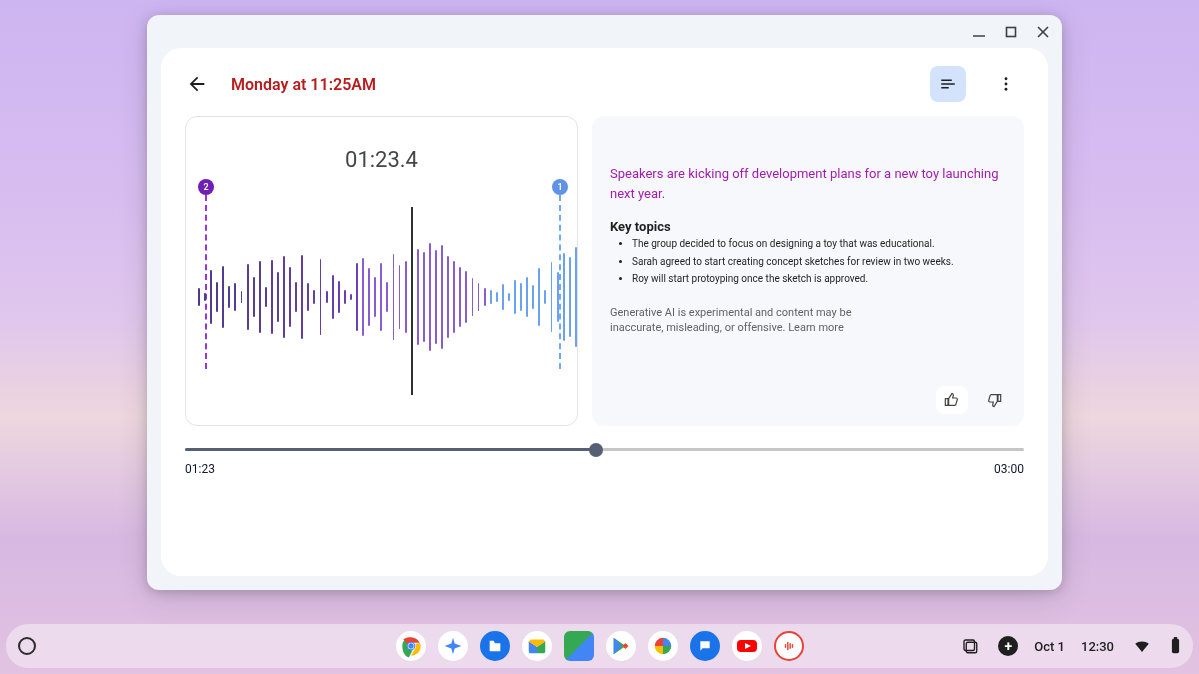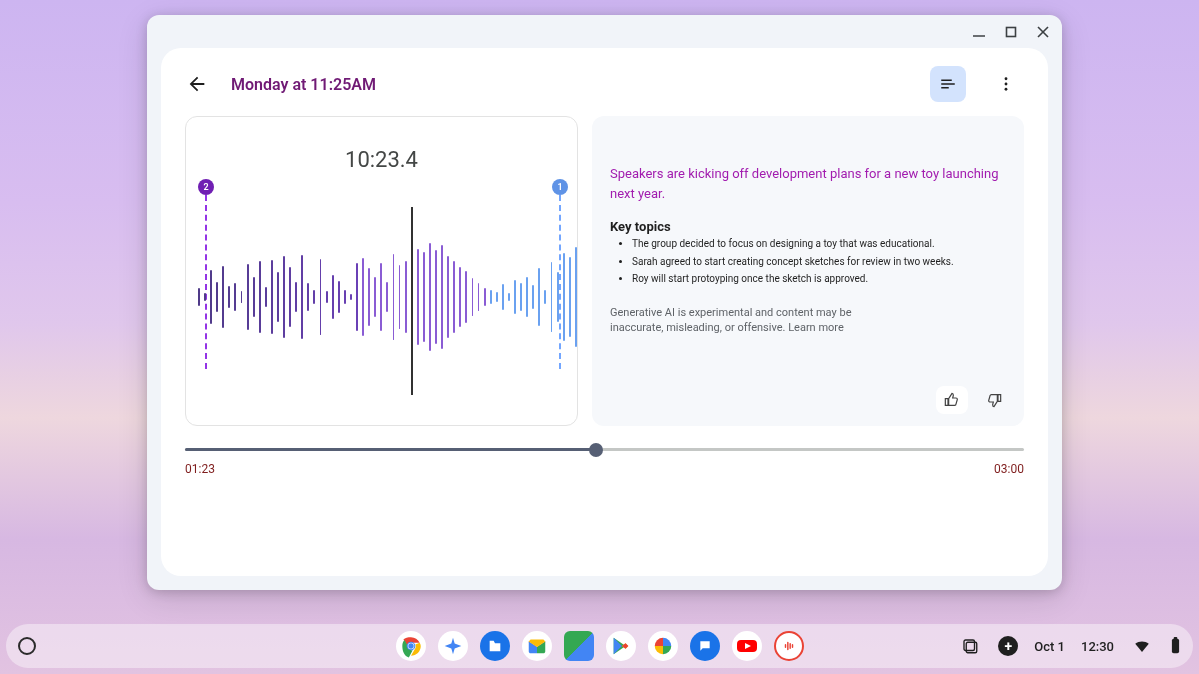--- a/index.html
+++ b/index.html
@@ -67,21 +67,21 @@
     height: 44px;
   }
   .back-btn {
     width: 24px; height: 24px;
     color: #1f1f1f;
     display:flex; align-items:center; justify-content:center;
   }
   .page-title {
     font-size: 16px;
     font-weight: 600;
-    color: #701a75;
+    color: #b91c1c;
   }
   .header-spacer { flex: 1; }
   .list-btn {
     width: 36px; height: 36px;
     background: #d3e3fd;
     border-radius: 8px;
     display:flex; align-items:center; justify-content:center;
     color: #1f1f1f;
   }
   .more-btn {
@@ -240,21 +240,21 @@
   .track-knob {
     position: absolute;
     top: 2.5px;
     width: 14px; height: 14px;
     border-radius: 50%;
     background: #565f74;
     transform: translateX(-50%);
   }
   .tl-left, .tl-right {
     position: absolute; top: 22px;
-    font-size: 12px; color: #7f1d1d;
+    font-size: 12px; color: #0f172a;
   }
   .tl-left { left: 0; }
   .tl-right { right: 0; }
 
   .controls {
     margin-top: 6px;
     height: 60px;
     display: flex;
     align-items: center;
     position: relative;
@@ -376,21 +376,21 @@
           <svg width="18" height="18" viewBox="0 0 24 24">
               <circle cx="12" cy="5" r="1.9" fill="currentColor"></circle>
               <circle cx="12" cy="12" r="1.9" fill="currentColor"></circle>
               <circle cx="12" cy="19" r="1.9" fill="currentColor"></circle>
             </svg>
         </div>
       </div>
 
       <div class="panels">
         <div class="wave-panel">
-          <div class="wave-time">10:23.4</div>
+          <div class="wave-time">01:23.4</div>
 
           <div class="speaker-badge sp2" style="top:62px;">2</div>
           <div class="speaker-line spl2"></div>
           <div class="speaker-badge sp1" style="top:62px;">1</div>
           <div class="speaker-line spl1"></div>
 
           <div class="waveform" id="waveform">
               <div class="bar" style="height: 18px; background: rgb(79, 58, 136);"></div>
               <div class="bar" style="height: 8px; background: rgb(80, 59, 138);"></div>
               <div class="bar" style="height: 54px; background: rgb(81, 59, 139);"></div>

